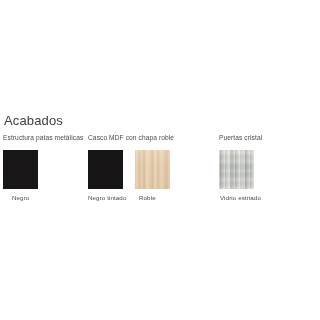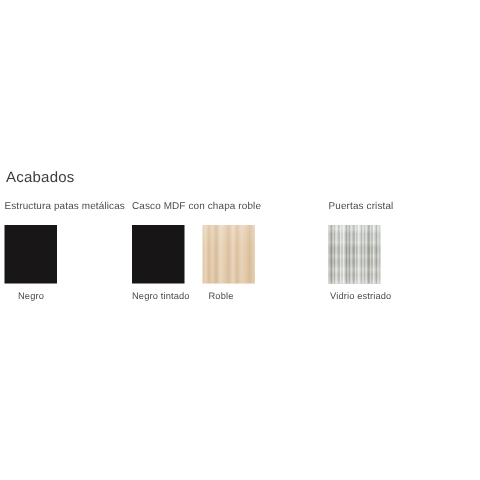--- a/index.html
+++ b/index.html
@@ -21,21 +21,21 @@
     width: 278px;
     height: 320px;
     background: #ffffff;
   }
 
   
   .section-title {
     position: absolute;
     left: 4px;
     top: 113px;
-    font-size: 10px;
+    font-size: 13px;
     letter-spacing: 0.15px;
     color: #3d3d3d;
     white-space: nowrap;
   }
 
   
   .group-head {
     position: absolute;
     top: 134px;
     font-size: 6.6px;

